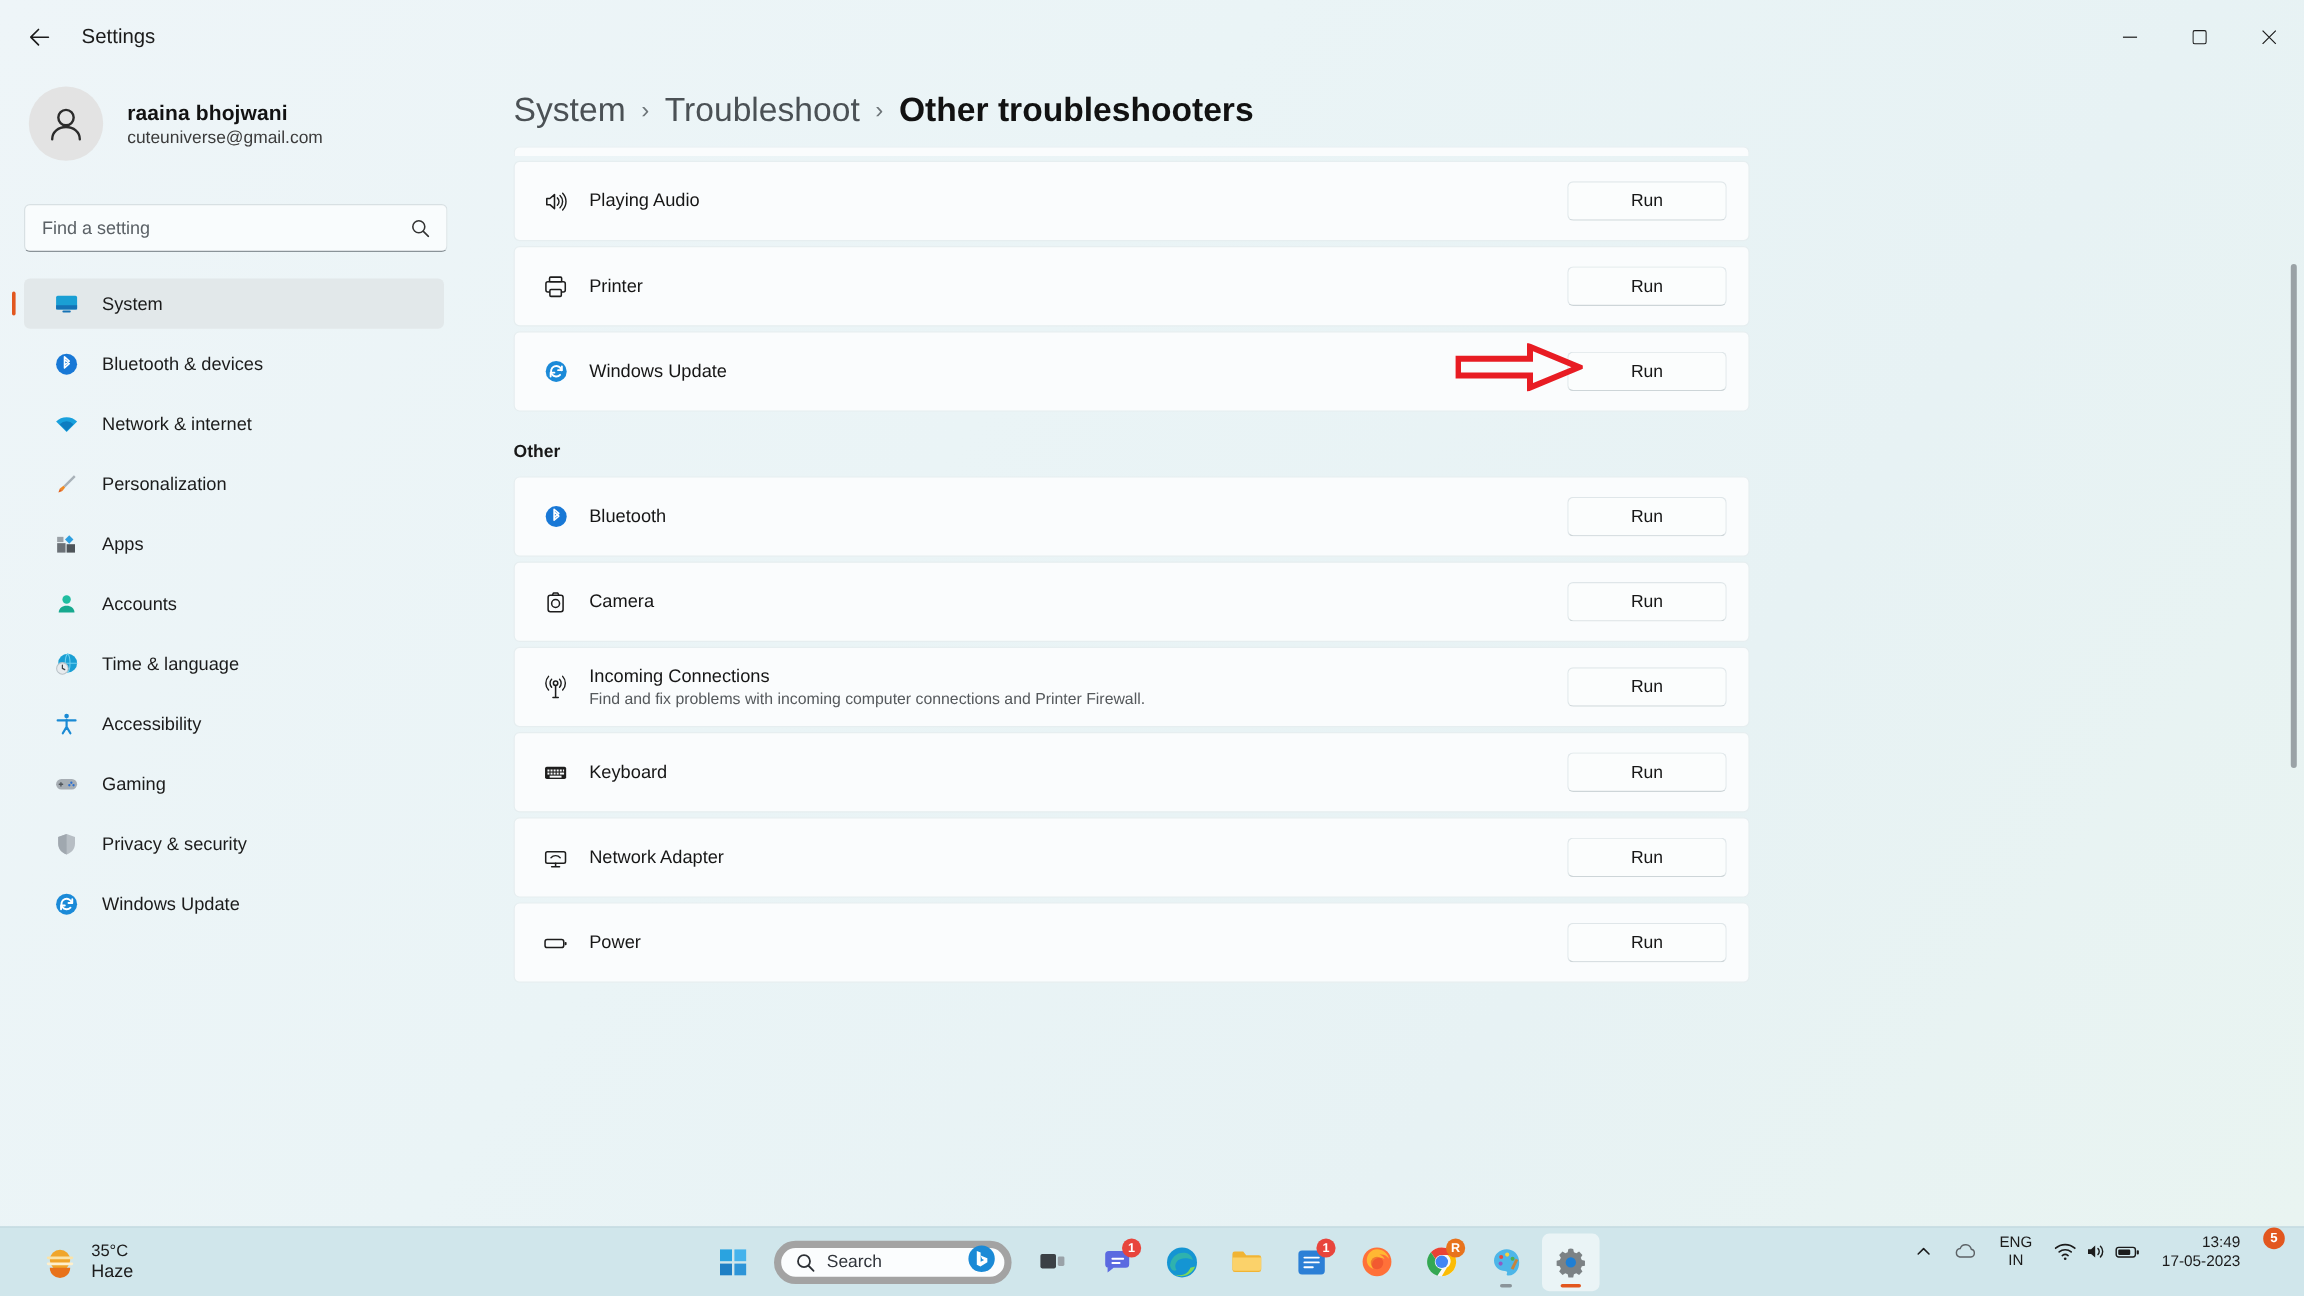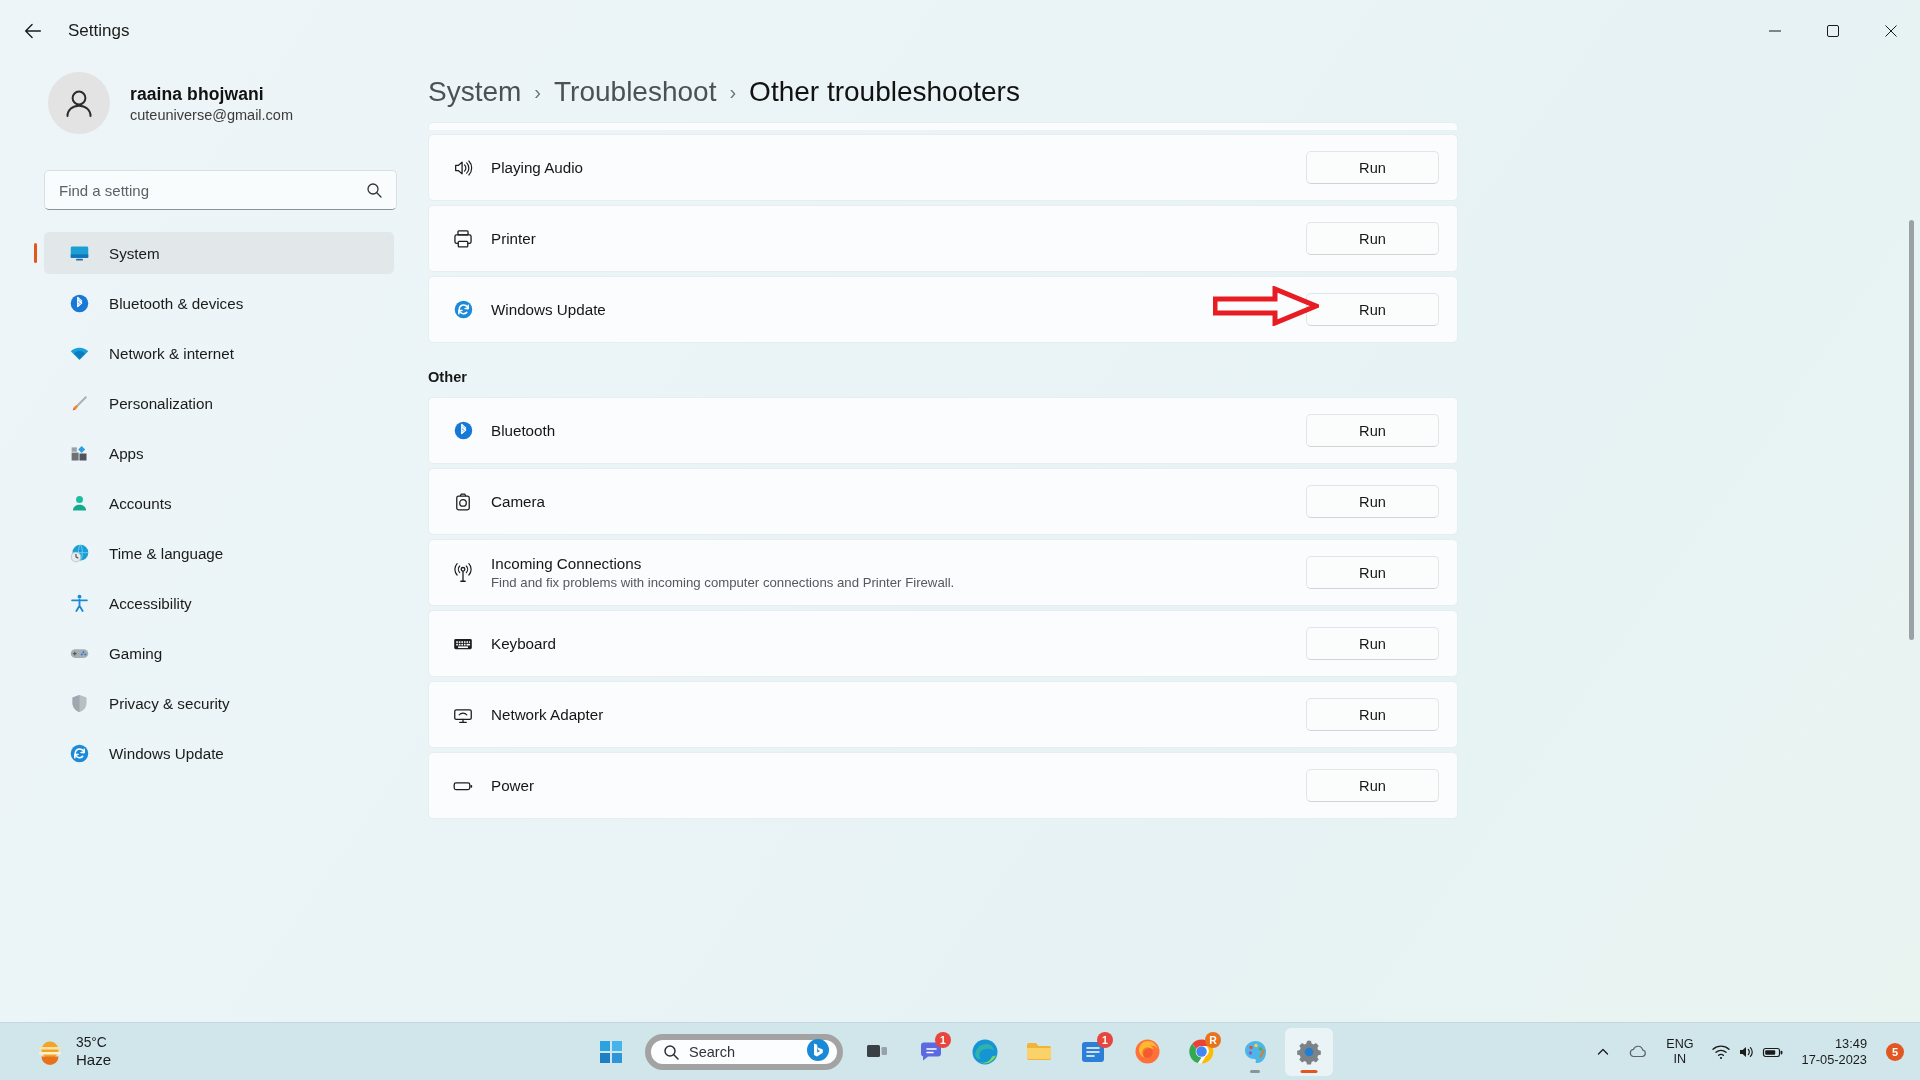--- a/index.html
+++ b/index.html
@@ -45,21 +45,20 @@
     width: 58px; height: 62px;
     display: flex; align-items: center; justify-content: center;
     cursor: pointer; color: #1b1b1b;
   }
 
   
   .sidebar {
     position: absolute; left: 0; top: 62px;
     width: 390px; height: 960px;
     padding: 0;
-    margin-left: 24px;
   }
   .account {
     display: flex; align-items: center;
     margin: 10px 0 0 24px;
   }
   .avatar {
     width: 62px; height: 62px; border-radius: 50%;
     background: #e3e3e3;
     display: flex; align-items: center; justify-content: center;
     flex: none;
@@ -119,21 +118,21 @@
     width: 1530px; height: 960px;
     overflow: hidden;
   }
   .breadcrumb {
     display: flex; align-items: center; gap: 13px;
     margin: 0 0 0 38px; height: 60px;
   }
   .crumb {
     font-size: 28px; color: #4b5155; cursor: pointer;
   }
-  .crumb.current { color: #121212; font-weight: normal; cursor: default; }
+  .crumb.current { color: #121212; font-weight: bold; cursor: default; }
   .crumb-sep { font-size: 20px; color: #6d7478; }
 
   .list-area {
     position: relative;
     margin-left: 38px;
     width: 1030px;
   }
   .partial-card {
     height: 8px; background: #fafcfd;
     border: 1px solid #e6eef0; border-bottom: none;
@@ -236,21 +235,21 @@
     width: 198px; height: 36px; border-radius: 18px;
     background: #fbfdfe; border: 6px solid #a3a3a3;
     display: flex; align-items: center; cursor: pointer;
     margin: 0 4px;
   }
   .search-pill .q { margin-left: 12px; display: flex; }
   .search-pill .stxt { margin-left: 10px; font-size: 14.5px; color: #30343a; }
   .search-pill .bing { margin-left: auto; margin-right: 7px; }
 
   .tray {
-    position: absolute; right: 0; display: flex; align-items: center;
+    position: absolute; right: 0; display: flex; 
     height: 58px; padding-right: 16px; gap: 4px;
   }
   .tray-btn {
     display: flex; align-items: center; justify-content: center;
     height: 40px; padding: 0 7px; border-radius: 5px; cursor: pointer;
   }
   .lang { line-height: 1.15; text-align: center; font-size: 12.6px; color: #1b1b1b; }
   .clock { line-height: 1.25; text-align: right; font-size: 12.8px; color: #1b1b1b; }
   .notif-badge {
     width: 18px; height: 18px; border-radius: 9px;

